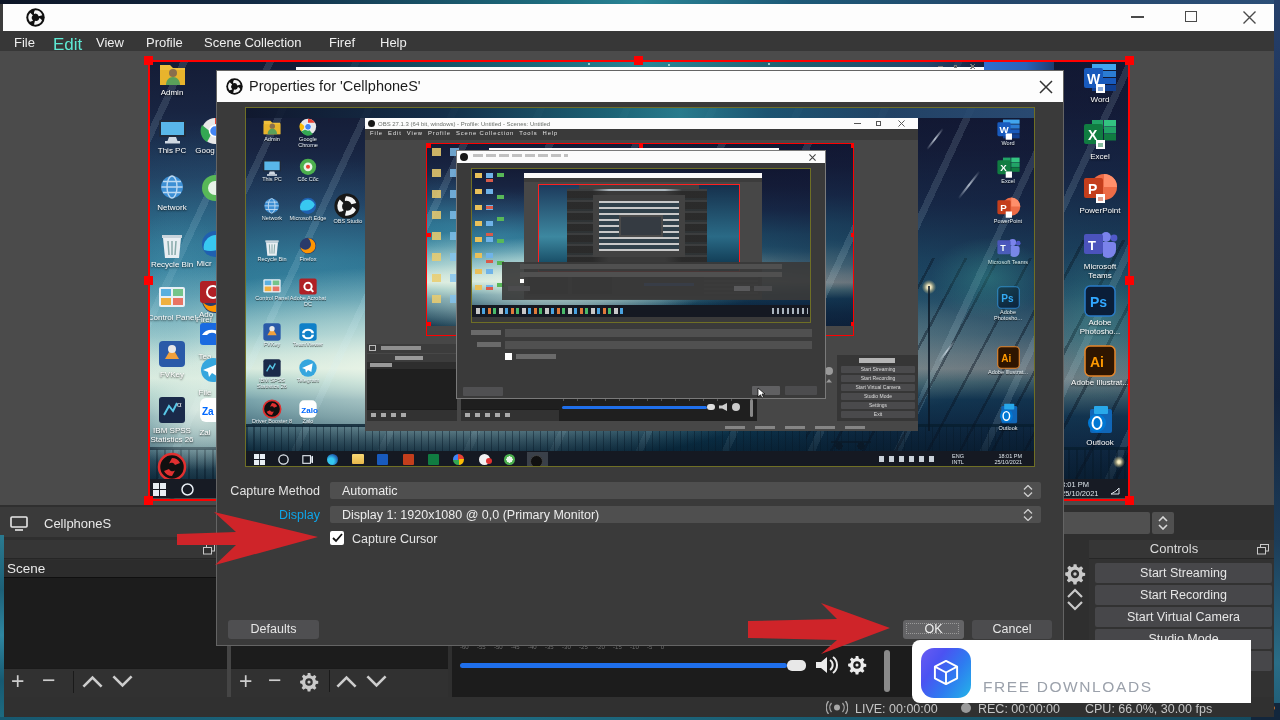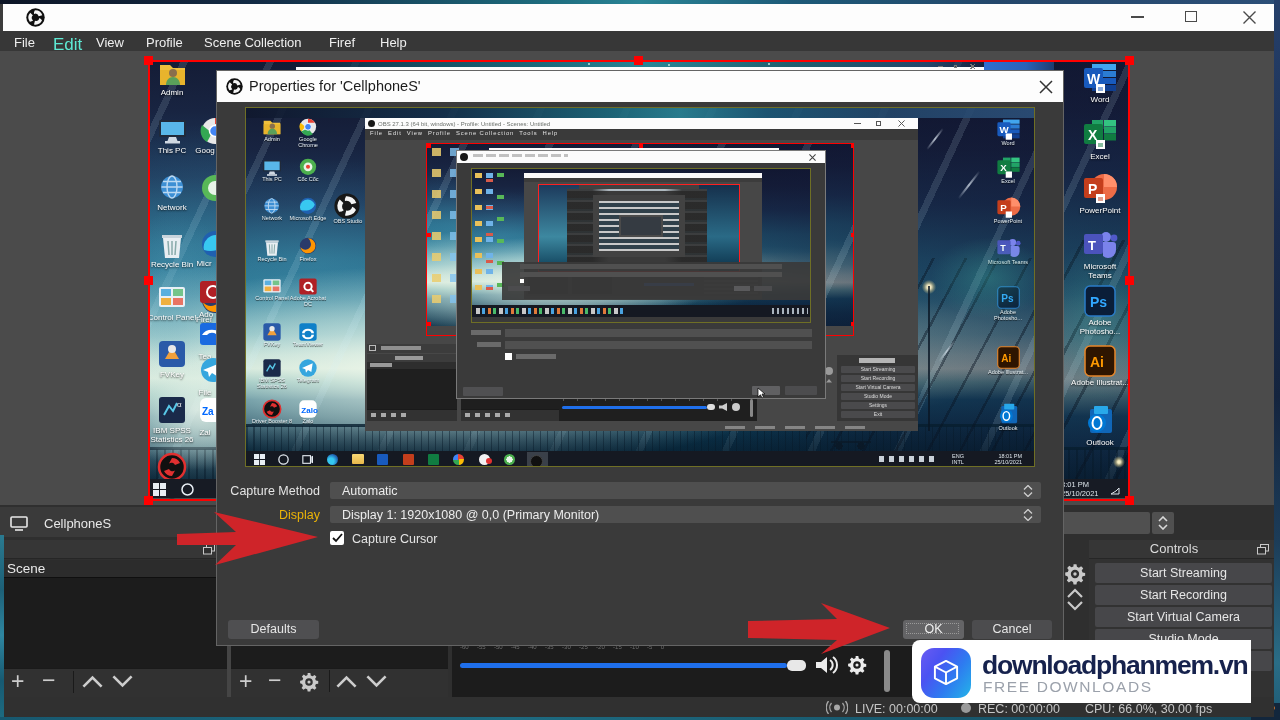--- a/index.html
+++ b/index.html
@@ -738,21 +738,21 @@
       </div>
   <div class="abs" style="left:0;top:411px;width:105px;height:15px;"></div>
   <div class="abs" style="left:-0px;top:411px;width:105px;"></div>
   <div class="abs" style="right:743px;top:413px;font-size:12.5px;color:#e4e4e4;white-space:nowrap;">Capture Method</div>
   <div class="abs" style="left:113px;top:411px;width:711px;height:17px;background:#4f4f4f;border-radius:2px;"></div>
   <div class="abs" style="left:125px;top:413px;font-size:12.5px;color:#ececec;">Automatic</div>
   <svg class="abs" style="left:806px;top:414px" width="10" height="12" viewBox="0 0 10 12">
         <path d="M1 4.5 L5 0.5 L9 4.5" stroke="#cfcfcf" stroke-width="1.3" fill="none"></path>
         <path d="M1 7.5 L5 11.5 L9 7.5" stroke="#cfcfcf" stroke-width="1.3" fill="none"></path>
       </svg>
-  <div class="abs" style="right:743px;top:437px;font-size:12.5px;color:#eab308;white-space:nowrap;">Display</div>
+  <div class="abs" style="right:743px;top:437px;font-size:12.5px;color:#0ea5e9;white-space:nowrap;">Display</div>
   <div class="abs" style="left:113px;top:435px;width:711px;height:17px;background:#4f4f4f;border-radius:2px;"></div>
   <div class="abs" style="left:125px;top:437px;font-size:12.5px;color:#ececec;">Display 1: 1920x1080 @ 0,0 (Primary Monitor)</div>
   <svg class="abs" style="left:806px;top:438px" width="10" height="12" viewBox="0 0 10 12">
         <path d="M1 4.5 L5 0.5 L9 4.5" stroke="#cfcfcf" stroke-width="1.3" fill="none"></path>
         <path d="M1 7.5 L5 11.5 L9 7.5" stroke="#cfcfcf" stroke-width="1.3" fill="none"></path>
       </svg>
 
   <div class="abs" style="left:113px;top:460px;width:14px;height:14px;background:#fff;border-radius:2px;"></div>
   <svg class="abs" style="left:115px;top:462px" width="11" height="10" viewBox="0 0 11 10">
         <path d="M1 5 L4 8 L10 1" stroke="#111" stroke-width="1.8" fill="none"></path>
@@ -775,21 +775,20 @@
 
 <div class="abs" style="left:912px;top:640px;width:339px;height:63px;background:#ffffff;border-radius:8px 0 0 8px;"></div>
 <div class="abs" style="left:921px;top:648px;width:50px;height:50px;border-radius:13px;background:linear-gradient(125deg,#6a5cf2 0%,#4b52f2 30%,#2e7bf0 62%,#23b4e8 100%);"></div>
 <svg class="abs" style="left:932px;top:659px" width="28" height="28" viewBox="0 0 29 29">
       <g stroke="#fff" stroke-width="2" fill="none" stroke-linejoin="round">
         <path d="M14.5 2 L26 8 L14.5 14 L3 8 Z"></path>
         <path d="M3 8 V20 L14.5 26 L26 20 V8"></path>
         <path d="M14.5 14 V26"></path>
       </g>
     </svg>
-<div class="abs" style="left:982px;top:650px;font-size:26.5px;font-weight:bold;color:#16224d;letter-spacing:-1.2px;">downloadphanmem.vn</div>
 <div class="abs" style="left:983px;top:678px;font-size:15.5px;color:#9ba1ab;letter-spacing:1.6px;">FREE DOWNLOADS</div>
 
 <svg class="abs" style="left:160px;top:500px" width="170" height="75" viewBox="0 0 170 75">
       <path fill="#cf2429" d="M17 34 L76 32 L54 12 L158 37 L55 65 L76 45 L17 45 Z"></path>
     </svg>
 <svg class="abs" style="left:735px;top:598px" width="160" height="62" viewBox="0 0 160 62">
       <path fill="#cf2429" d="M13 23 L102 21 L86 5 L155 30 L86 56 L102 42 L13 40 Z"></path>
     </svg>
 
 </div>

